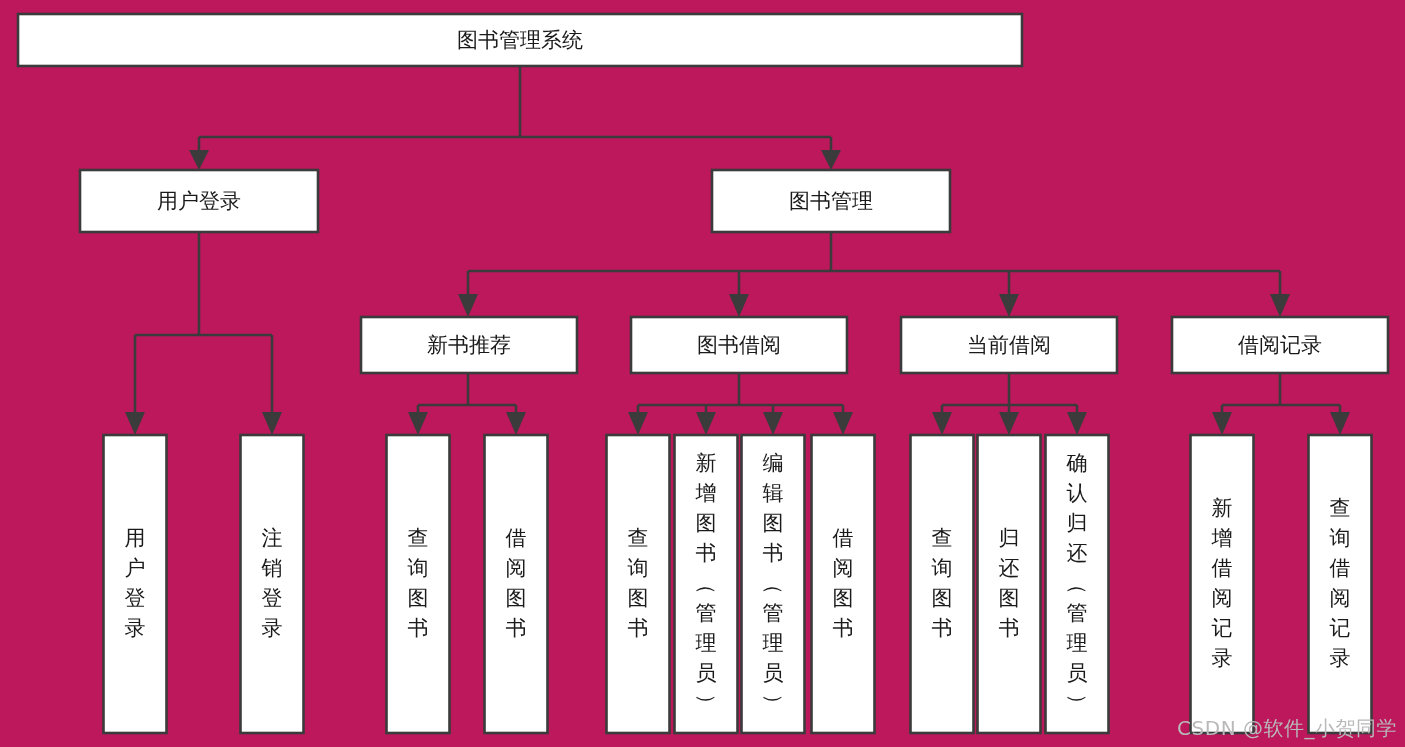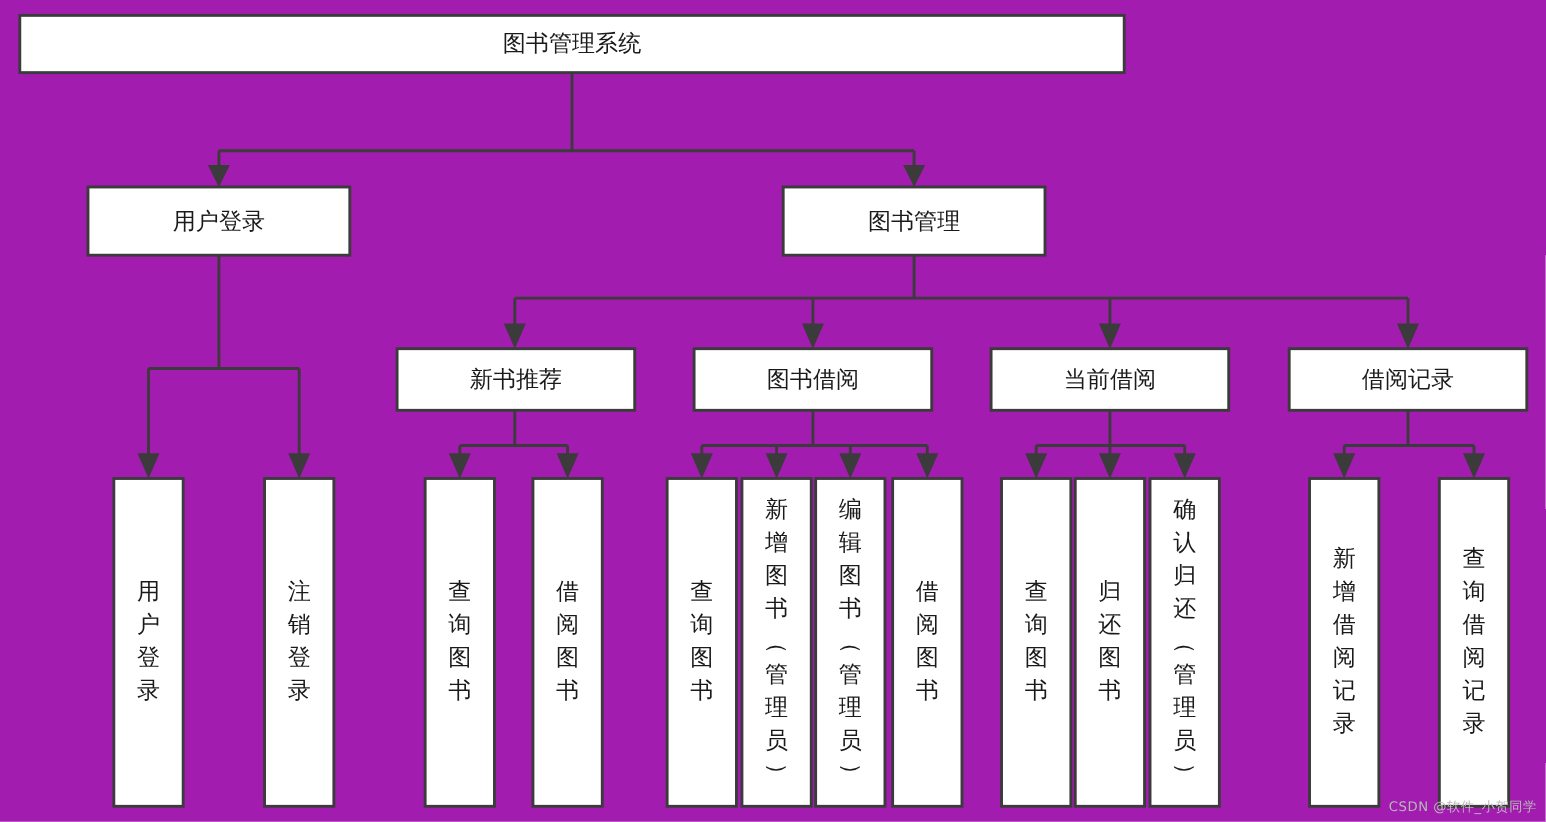--- a/index.html
+++ b/index.html
@@ -11,21 +11,21 @@
   body {
     width: 1405px;
     height: 747px;
     font-family: "DejaVu Sans", "Liberation Sans", sans-serif;
     overflow: hidden;
   }
   #diagram-root {
     position: relative;
     width: 1405px;
     height: 747px;
-    background: #a21caf;
+    background: #be185d;
   }
   svg#tree-svg {
     position: absolute;
     left: 0;
     top: 0;
     width: 1405px;
     height: 747px;
     display: block;
   }
   .node-rect {
@@ -55,21 +55,21 @@
     font-size: 21px;
     fill: #1a1a1a;
     text-anchor: middle;
     dominant-baseline: middle;
   }
   .watermark {
     position: absolute;
     right: 8px;
     bottom: 5px;
     font-family: "DejaVu Sans", "Liberation Sans", sans-serif;
-    font-size: 12px;
+    font-size: 20px;
     color: #b9b9b9;
     letter-spacing: 0.5px;
     white-space: nowrap;
     pointer-events: none;
   }
 </style>
 </head>
 <body>
 
 <div id="diagram-root">

